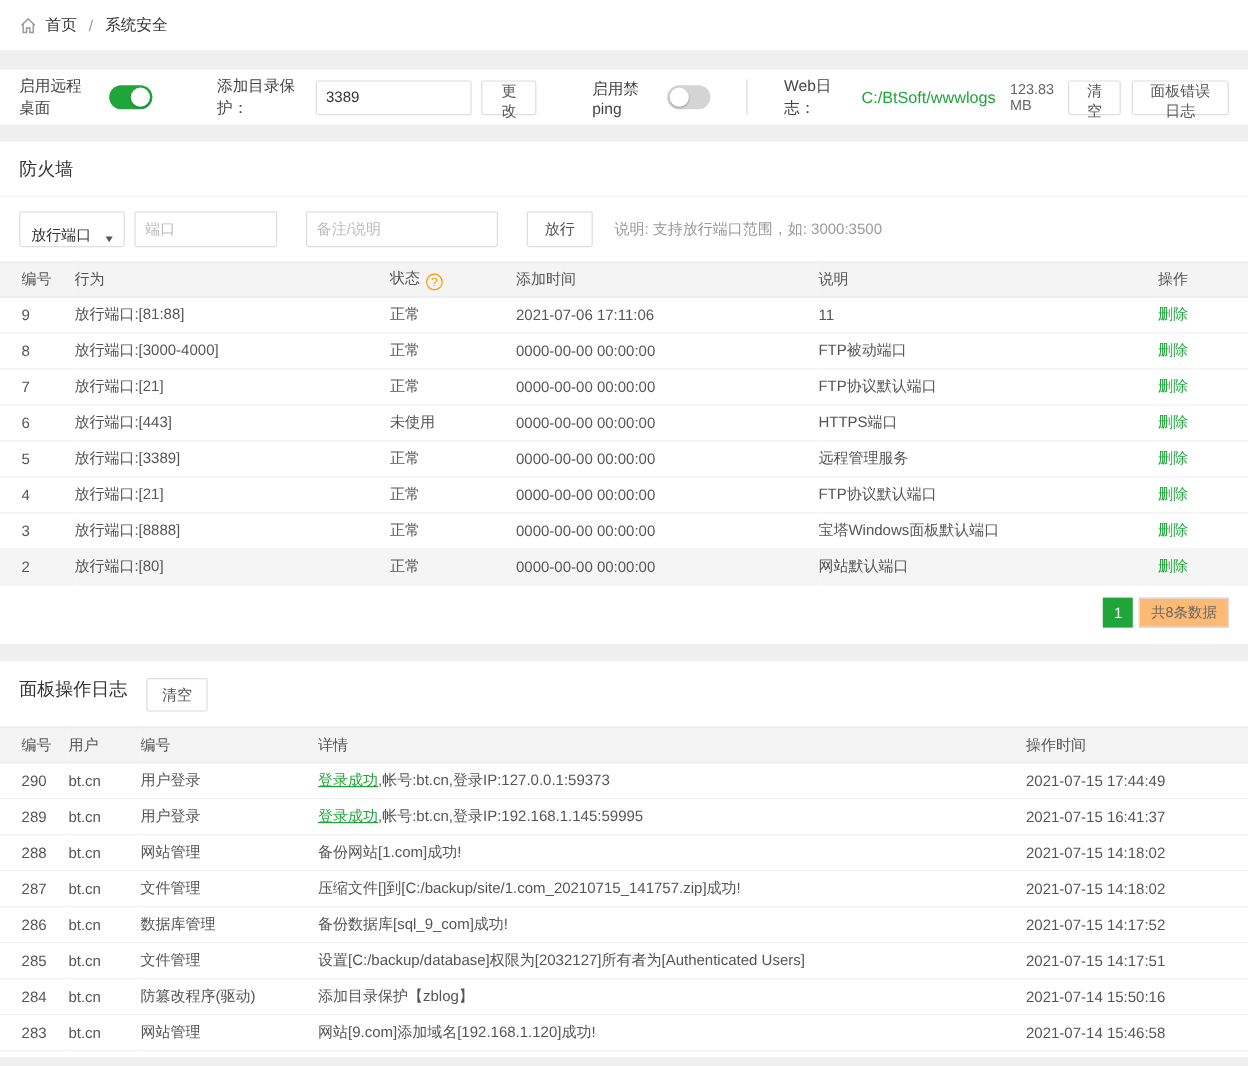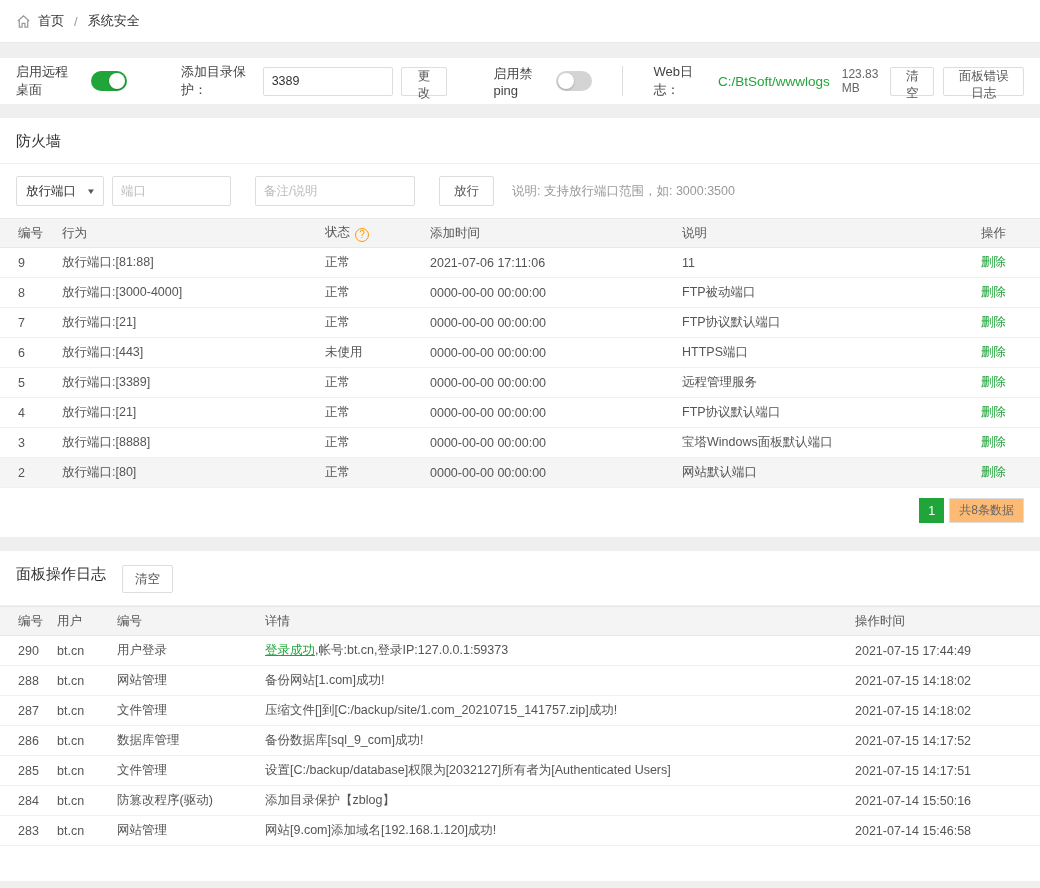--- a/index.html
+++ b/index.html
@@ -48,38 +48,38 @@
   .settings .right-btns { margin-left:auto; display:flex; gap:9px; }
 
   
   .sec-title-row { display:flex; padding:14px 16px 12px; }
   .sec-title { font-size:15px; color:#333; }
   .sec-divider { border-bottom:1px solid #f0f0f0; }
   .sec-title-row .btn { margin-left:16px; height:28px; }
 
   .fw-form { display:flex; align-items:center; padding:12px 16px; gap:8px; }
   .sel { width:88px; height:30px; border:1px solid #ddd; border-radius:2px; display:flex;
-    align-items:center; justify-content:space-between; padding:0 7px 0 9px; font-size:12.5px; color:#333; cursor:pointer; }
+    align-items:flex-end; justify-content:space-between; padding:0 7px 0 9px; font-size:12.5px; color:#333; cursor:pointer; }
   .sel .chev { font-size:10px; color:#555; transform:scaleY(.8); }
   .fw-form input { height:30px; border:1px solid #ddd; border-radius:2px; padding:0 8px;
     font-size:12.5px; color:#333; font-family:inherit; outline:none; }
   .fw-form input::placeholder { color:#bbb; }
   .in-port { width:119px; }
   .in-note { width:160px; margin-left:16px; }
   .fw-form .btn-allow { margin-left:16px; height:30px; padding:0 14px; }
   .fw-hint { color:#999; font-size:12.5px; margin-left:10px; }
 
   
   table { width:100%; border-collapse:collapse; table-layout:fixed; font-size:12.5px; }
   thead th { background:#f4f4f4; border-top:1px solid #e8e8e8; border-bottom:1px solid #e8e8e8;
     height:29px; font-weight:normal; color:#555; text-align:left; padding:0; }
   tbody td { height:30px; border-bottom:1px solid #f0f0f0; color:#555; padding:0;
     white-space:nowrap; overflow:hidden; text-overflow:ellipsis; }
   th:first-child, td:first-child { padding-left:18px; }
-  .col-op, .td-op { text-align:center; padding-right:18px; }
+  .col-op, .td-op { text-align:left; padding-right:18px; }
   tr.hl td { background:#f5f5f5; }
   a.link { color:#20a53a; cursor:pointer; text-decoration:none; }
   .q-ic { display:inline-flex; width:14px; height:14px; border:1px solid #ff9800; border-radius:50%;
     color:#ff9800; font-size:10px; align-items:center; justify-content:center; margin-left:5px;
     vertical-align:-2px; cursor:pointer; }
   .ok-green { color:#20a53a; text-decoration:underline; cursor:pointer; }
 
   
   .pager { display:flex; justify-content:flex-end; align-items:center; padding:10px 16px 14px; gap:5px; }
   .page-num { width:25px; height:25px; background:#20a53a; color:#fff; display:flex;
@@ -274,20 +274,27 @@
     </thead>
     <tbody>
         <tr>
           <td>290</td>
           <td>bt.cn</td>
           <td>用户登录</td>
           <td><span class="ok-green">登录成功</span><span>,帐号:bt.cn,登录IP:127.0.0.1:59373</span></td>
           <td>2021-07-15 17:44:49</td>
         </tr>
         <tr>
+          <td>289</td>
+          <td>bt.cn</td>
+          <td>用户登录</td>
+          <td><span class="ok-green">登录成功</span><span>,帐号:bt.cn,登录IP:192.168.1.145:59995</span></td>
+          <td>2021-07-15 16:41:37</td>
+        </tr>
+        <tr>
           <td>288</td>
           <td>bt.cn</td>
           <td>网站管理</td>
           <td><span>备份网站[1.com]成功!</span></td>
           <td>2021-07-15 14:18:02</td>
         </tr>
         <tr>
           <td>287</td>
           <td>bt.cn</td>
           <td>文件管理</td>

